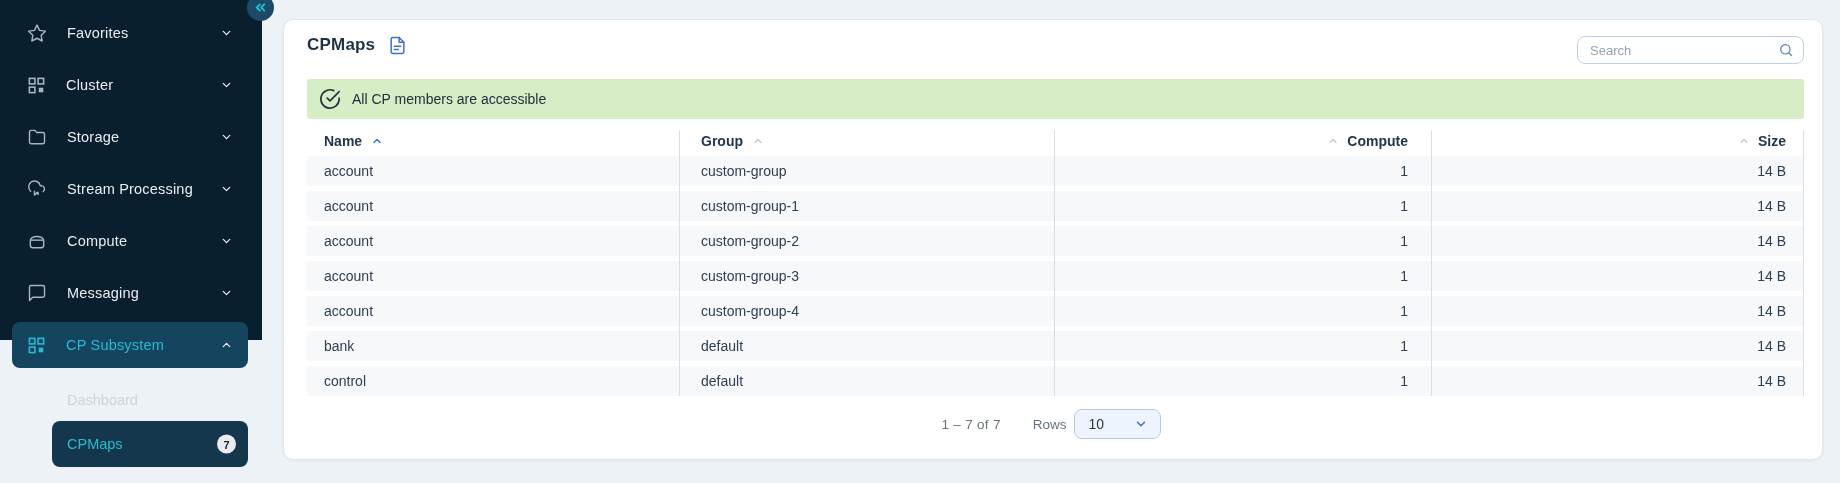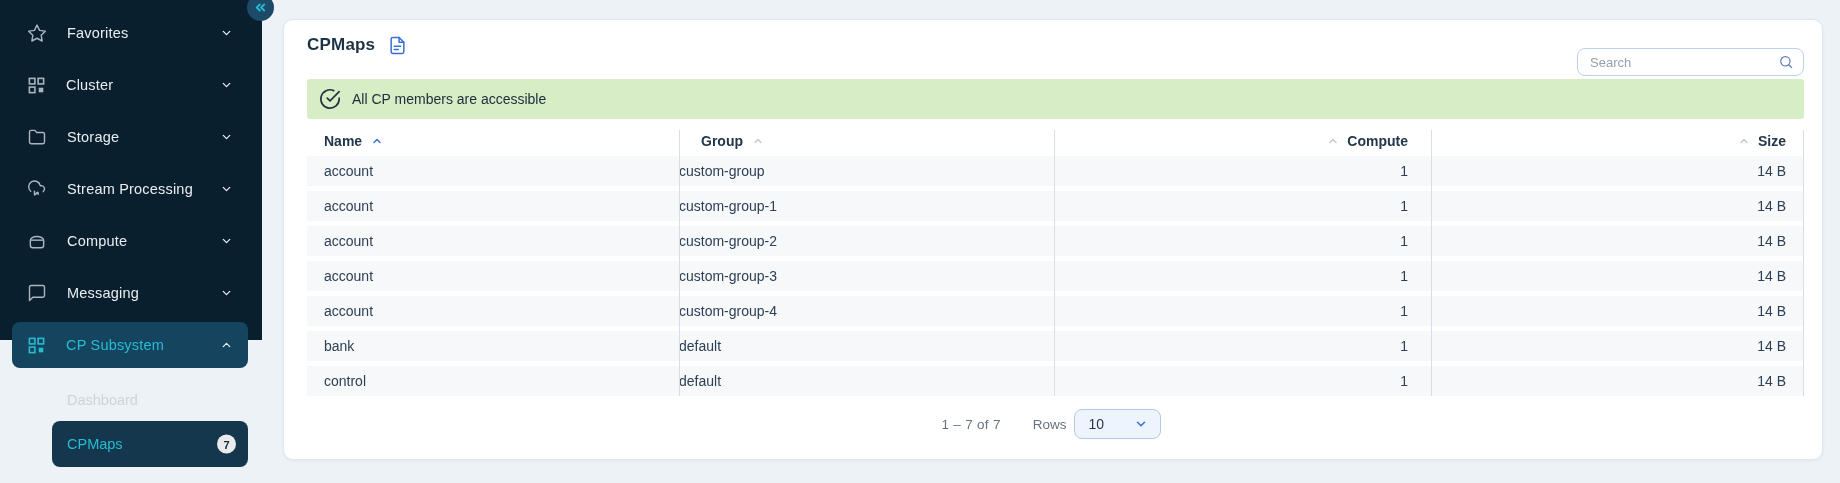--- a/index.html
+++ b/index.html
@@ -29,21 +29,21 @@
 
   
   .card { position:absolute; left:283px; top:19px; width:1540px; height:441px;
     background:#ffffff; border:1px solid #e2e7ee; border-radius:10px;
     box-shadow:0 1px 3px rgba(16,42,67,.06); }
   .title-row { position:absolute; left:23px; top:13px; height:24px;
     display:flex; align-items:center; gap:13px; }
   .page-title { font-size:17px; font-weight:600; color:#1e3246; letter-spacing:.2px; }
   .search-box { position:absolute; right:18px; top:16px; width:227px; height:28px;
     border:1px solid #bcd0ee; border-radius:8px; background:#fff;
-    display:flex; align-items:center;margin-top:12px; }
+    display:flex; align-items:center; }
   .search-box input { flex:1; border:none; outline:none; background:transparent;
     padding:0 8px 0 12px; font-size:13px; color:#33465a;
     font-family:"Liberation Sans", sans-serif; }
   .search-box input::placeholder { color:#93a1b0; }
   .search-box .sicon { margin-right:9px; display:flex; }
 
   .banner { position:absolute; left:23px; right:18px; top:59px; height:40px;
     background:#d6edc5; border-radius:3px; display:flex; align-items:center;
     padding-left:12px; gap:11px; }
   .banner .btext { font-size:14px; color:#20303c; }
@@ -55,21 +55,21 @@
   .th { display:flex; align-items:center; }
   .th.c1 { padding-left:17px; gap:9px; }
   .th.c2 { padding-left:22px; gap:9px; }
   .th.c3 { justify-content:flex-end; padding-right:23px; gap:8px; }
   .th.c4 { justify-content:flex-end; padding-right:20px; gap:8px; }
   .trow { background:#f7f8f9; margin-top:5px; cursor:pointer; }
   .trow:first-of-type { margin-top:0; }
   .td { font-size:14px; color:#2d4055; line-height:30px; white-space:nowrap;
     overflow:hidden; }
   .td.c1 { padding-left:17px; }
-  .td.c2 { }
+  .td.c2 { padding-left:22px; }
   .td.c3 { text-align:right; padding-right:23px; }
   .td.c4 { text-align:right; padding-right:20px; }
   .rows-host { position:relative; }
   .vline { position:absolute; top:4px; width:1px; height:266px; background:#d9dee4; z-index:2; }
   .vl1 { left:372px; } .vl2 { left:747px; } .vl3 { left:1124px; } .vl4 { left:1496px; }
 
   
   .pager { position:absolute; left:0; right:4px; top:389px; height:30px;
     display:flex; align-items:center; justify-content:center; }
   .range { font-size:13.5px; color:#66737f; letter-spacing:.3px; }

